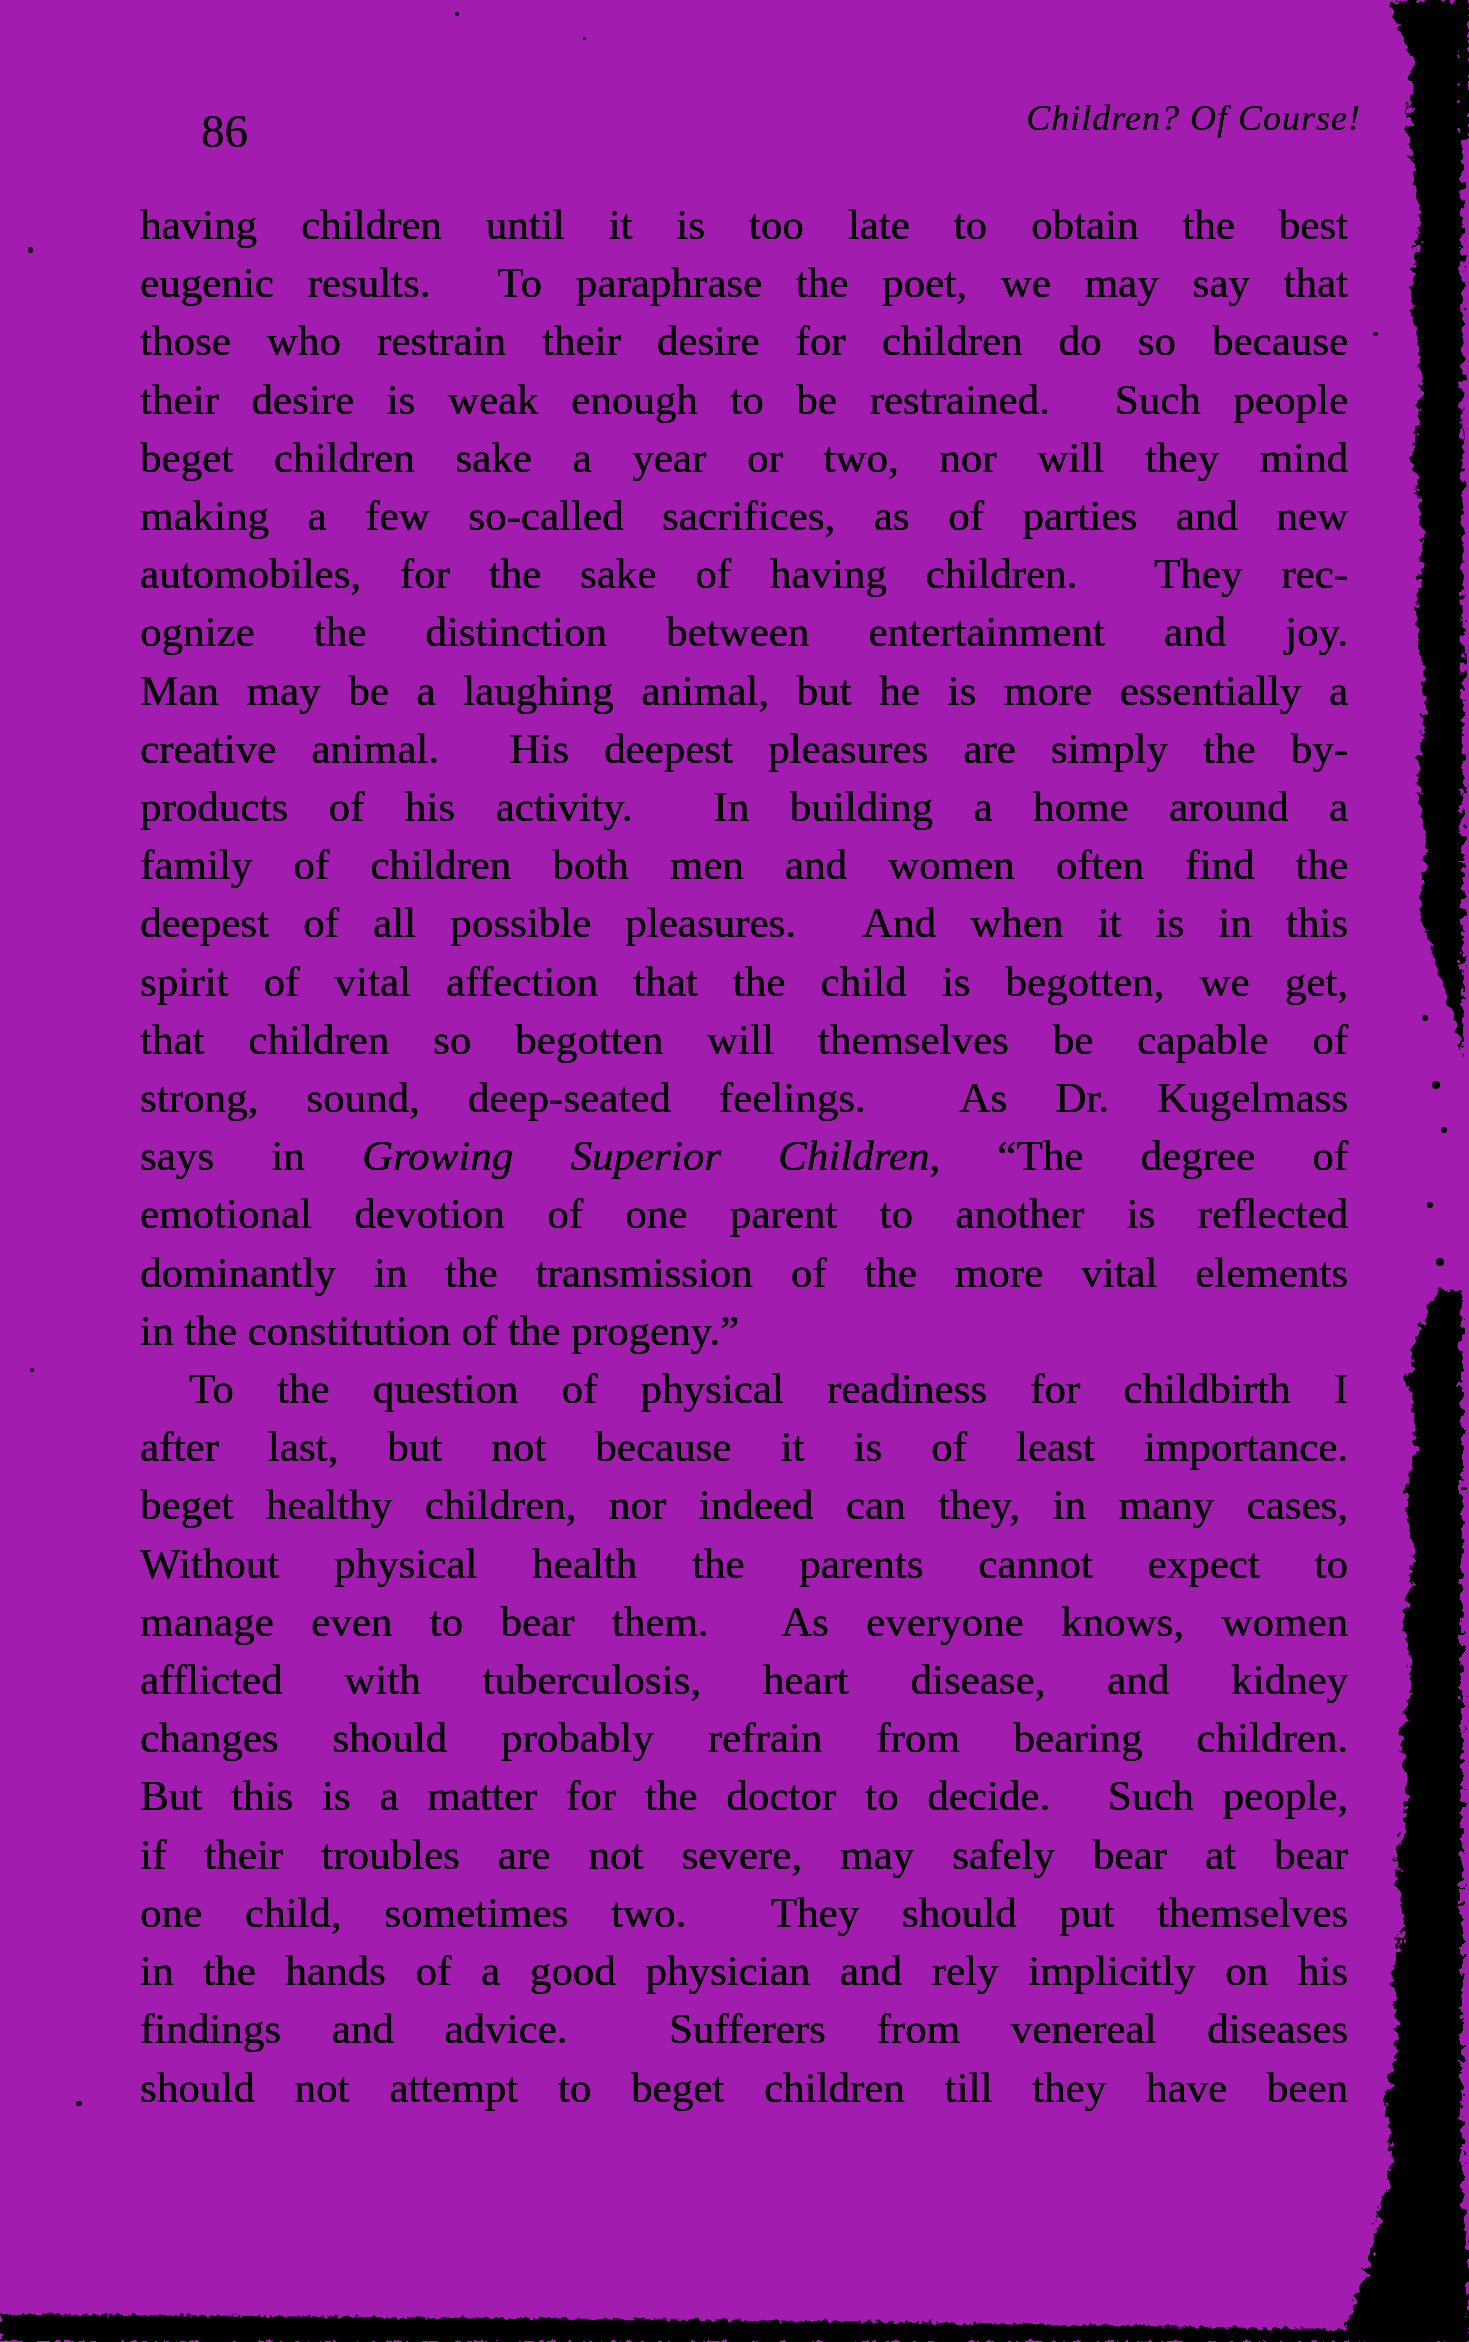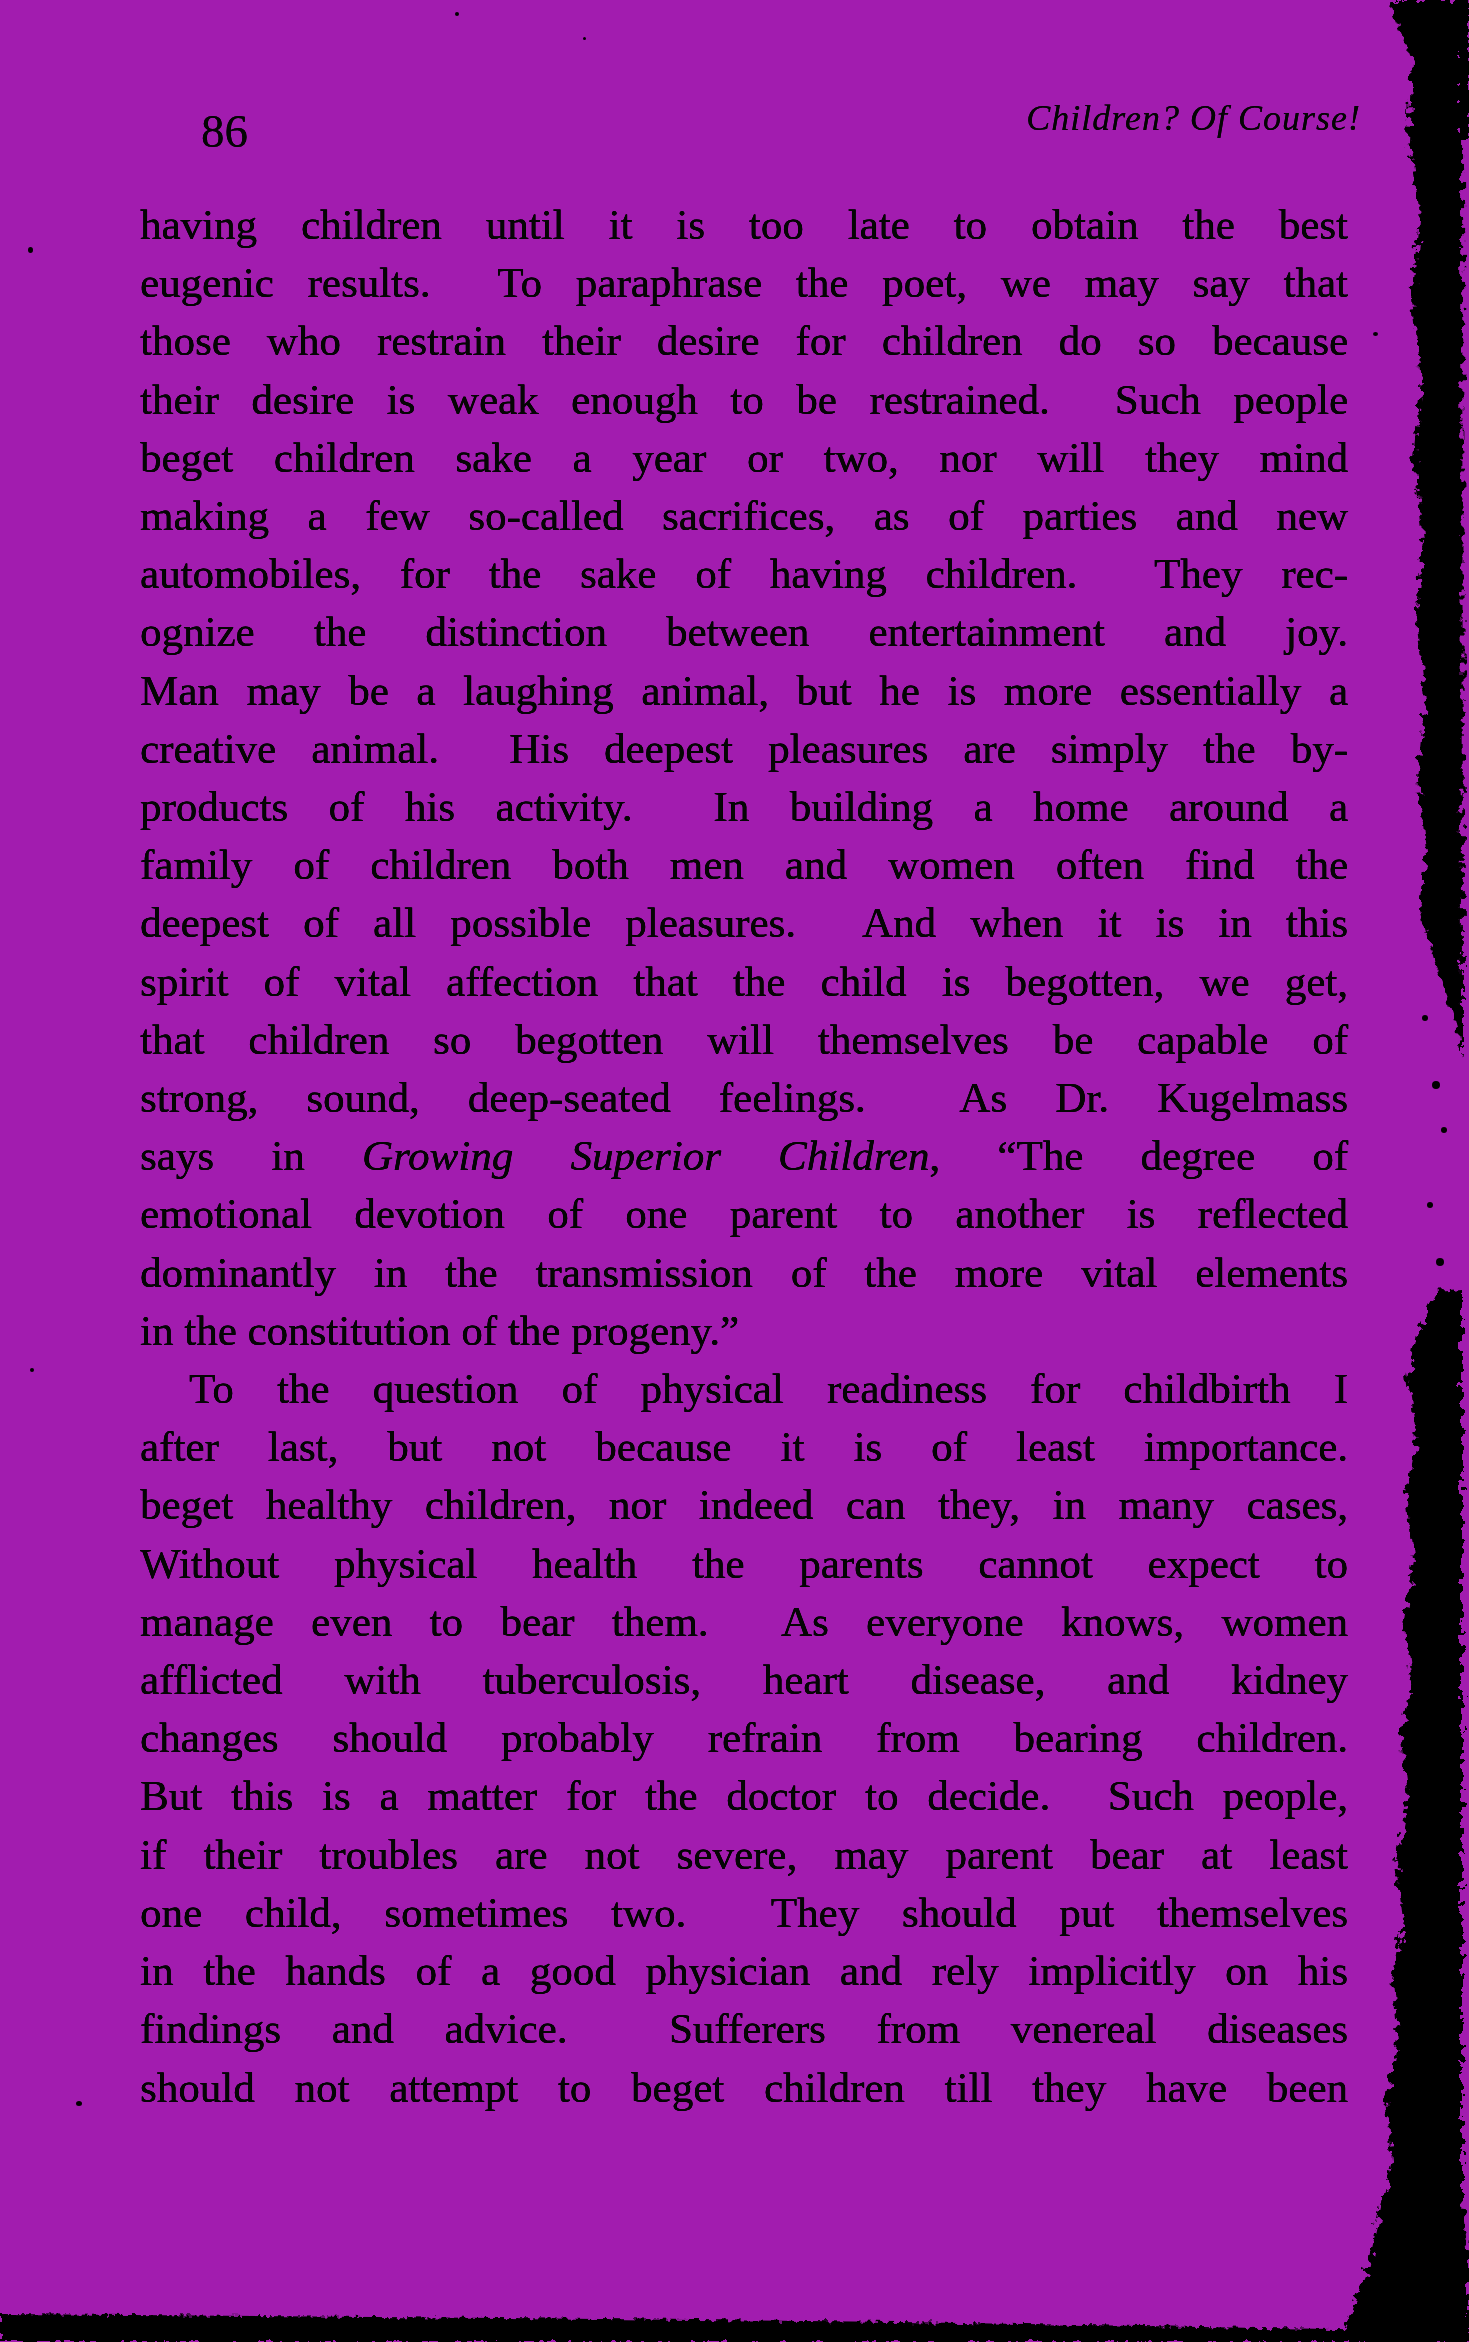--- a/index.html
+++ b/index.html
@@ -69,21 +69,21 @@
       <div class="line"><span>dominantly in the transmission of the more vital elements</span></div>
       <div class="line nojust"><span>in the constitution of the progeny.”</span></div>
       <div class="line indent"><span>To the question of physical readiness for childbirth I</span></div>
       <div class="line"><span>after last, but not because it is of least importance.</span></div>
       <div class="line"><span>beget healthy children, nor indeed can they, in many cases,</span></div>
       <div class="line"><span>Without physical health the parents cannot expect to</span></div>
       <div class="line"><span>manage even to bear them.&nbsp; As everyone knows, women</span></div>
       <div class="line"><span>afflicted with tuberculosis, heart disease, and kidney</span></div>
       <div class="line"><span>changes should probably refrain from bearing children.</span></div>
       <div class="line"><span>But this is a matter for the doctor to decide.&nbsp; Such people,</span></div>
-      <div class="line"><span>if their troubles are not severe, may parent bear at least</span></div>
+      <div class="line"><span>if their troubles are not severe, may safely bear at bear</span></div>
       <div class="line"><span>one child, sometimes two.&nbsp; They should put themselves</span></div>
       <div class="line"><span>in the hands of a good physician and rely implicitly on his</span></div>
       <div class="line"><span>findings and advice.&nbsp; Sufferers from venereal diseases</span></div>
       <div class="line"><span>should not attempt to beget children till they have been</span></div>
     </div>
 
   <svg class="artifacts" width="1469" height="2342" viewBox="0 0 1469 2342">
     <defs>
       <filter id="rough" x="-5%" y="-5%" width="110%" height="110%">
         <feTurbulence type="fractalNoise" baseFrequency="0.11" numOctaves="3" seed="7" result="n"></feTurbulence>

